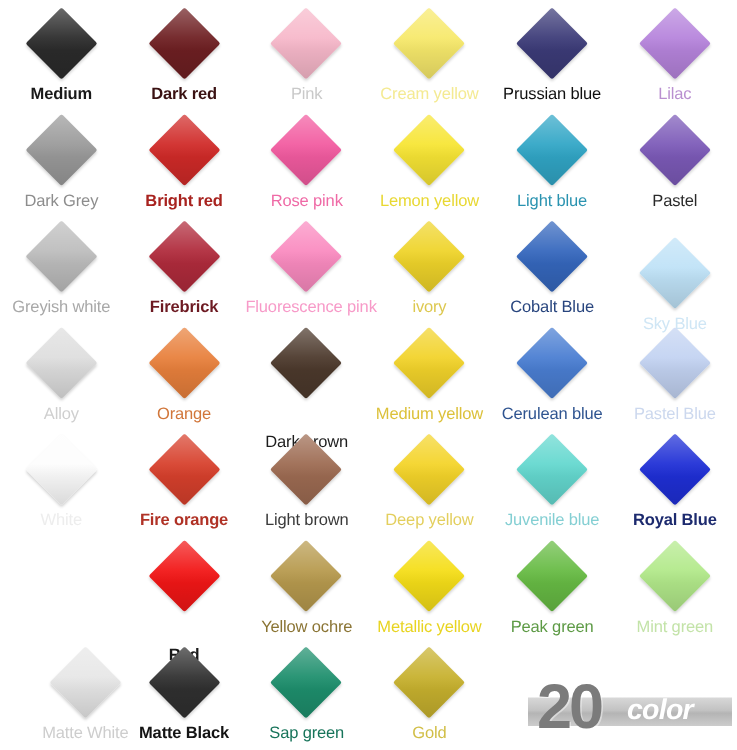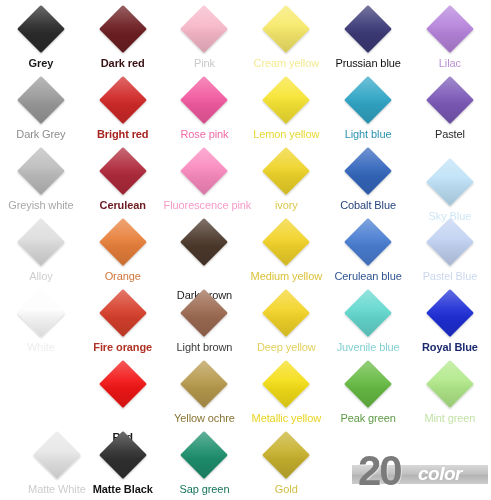--- a/index.html
+++ b/index.html
@@ -108,21 +108,21 @@
 <body>
 
 <div id="chart">
     <div class="cell" style="left: 0px; top: 3px;">
       <div class="swatch-wrap">
         <div class="swatch" style="box-shadow: rgba(0, 0, 0, 0.18) 1px 1px 2px;">
           <div class="face" style="background: rgb(43, 43, 43);"></div>
           <div class="gloss"></div>
         </div>
       </div>
-      <div class="label bold" style="color: rgb(26, 26, 26);">Grey</div>
+      <div class="label bold" style="color: rgb(26, 26, 26);">Medium</div>
     </div>
     <div class="cell" style="left: 0px; top: 74px;">
       <div class="swatch-wrap">
         <div class="swatch" style="box-shadow: rgba(0, 0, 0, 0.18) 1px 1px 2px;">
           <div class="face" style="background: rgb(154, 154, 154);"></div>
           <div class="gloss"></div>
         </div>
       </div>
       <div class="label" style="color: rgb(141, 141, 141);">Dark Grey</div>
     </div>
@@ -180,21 +180,21 @@
       </div>
       <div class="label bold" style="color: rgb(168, 35, 31);">Bright red</div>
     </div>
     <div class="cell" style="left: 81.8px; top: 145px;">
       <div class="swatch-wrap">
         <div class="swatch" style="box-shadow: rgba(0, 0, 0, 0.18) 1px 1px 2px;">
           <div class="face" style="background: rgb(176, 43, 60);"></div>
           <div class="gloss"></div>
         </div>
       </div>
-      <div class="label bold" style="color: rgb(109, 26, 34);">Cerulean</div>
+      <div class="label bold" style="color: rgb(109, 26, 34);">Firebrick</div>
     </div>
     <div class="cell" style="left: 81.8px; top: 216px;">
       <div class="swatch-wrap">
         <div class="swatch" style="box-shadow: rgba(0, 0, 0, 0.18) 1px 1px 2px;">
           <div class="face" style="background: rgb(232, 128, 60);"></div>
           <div class="gloss"></div>
         </div>
       </div>
       <div class="label" style="color: rgb(209, 118, 58);">Orange</div>
     </div>

